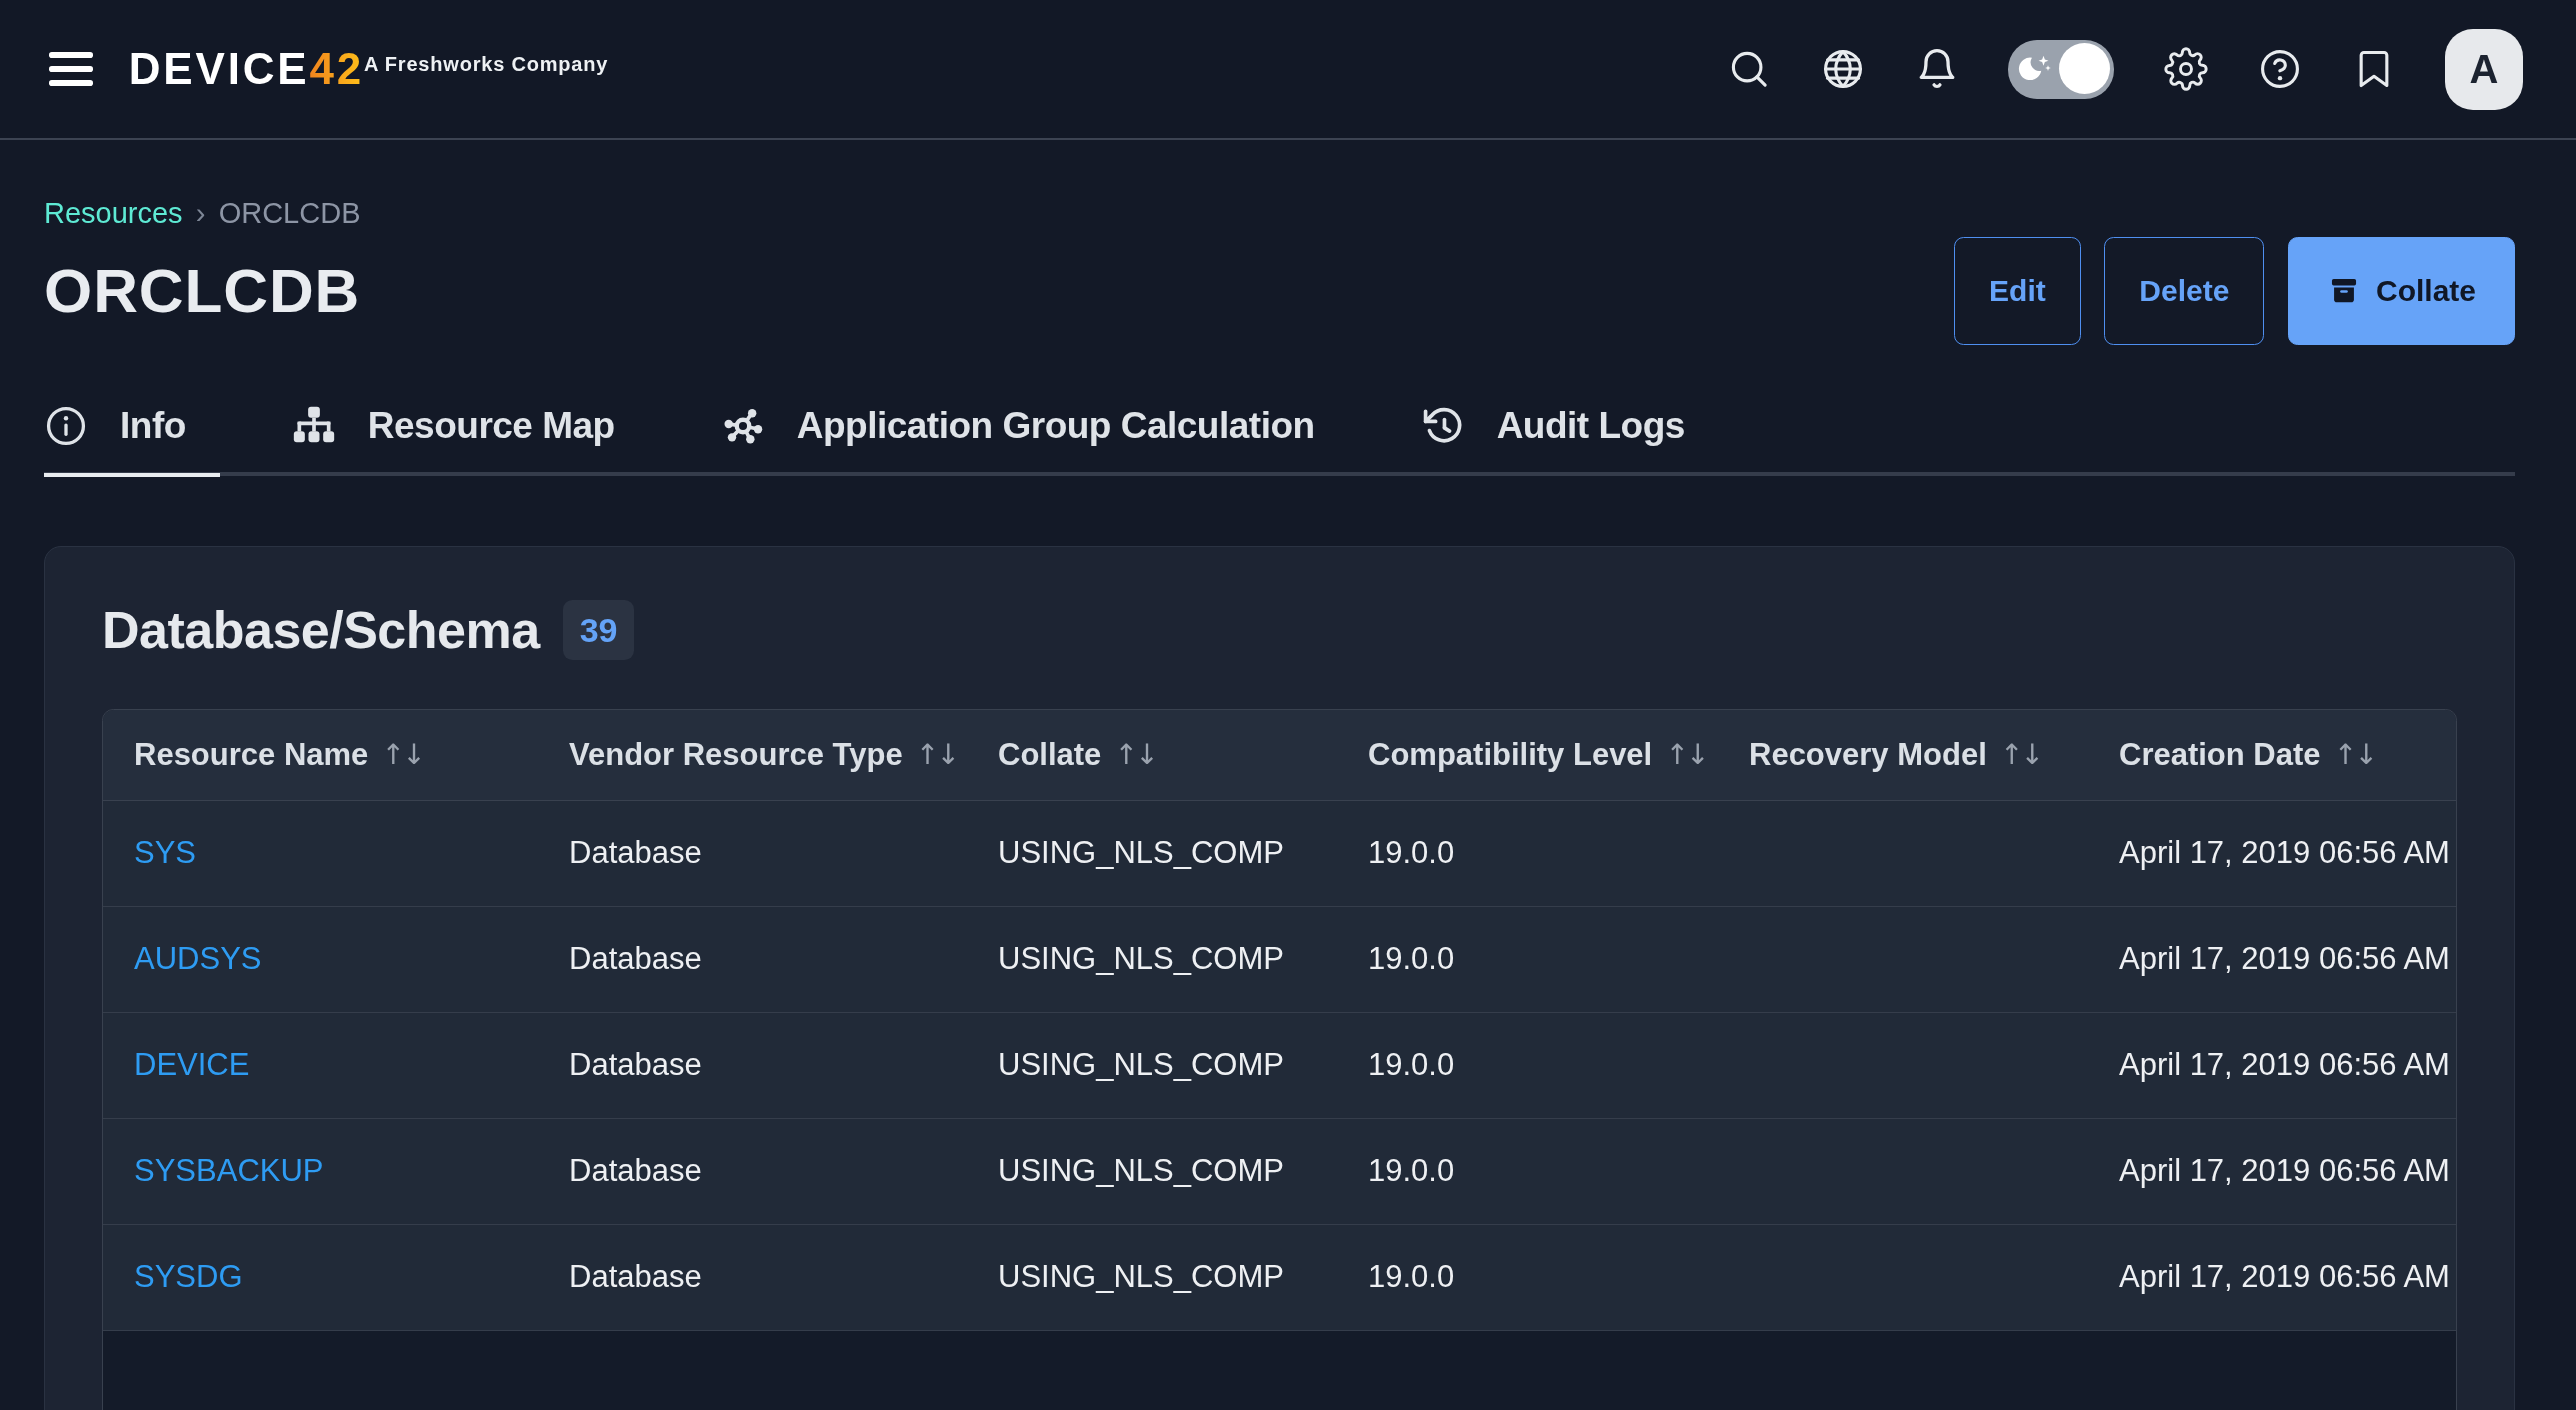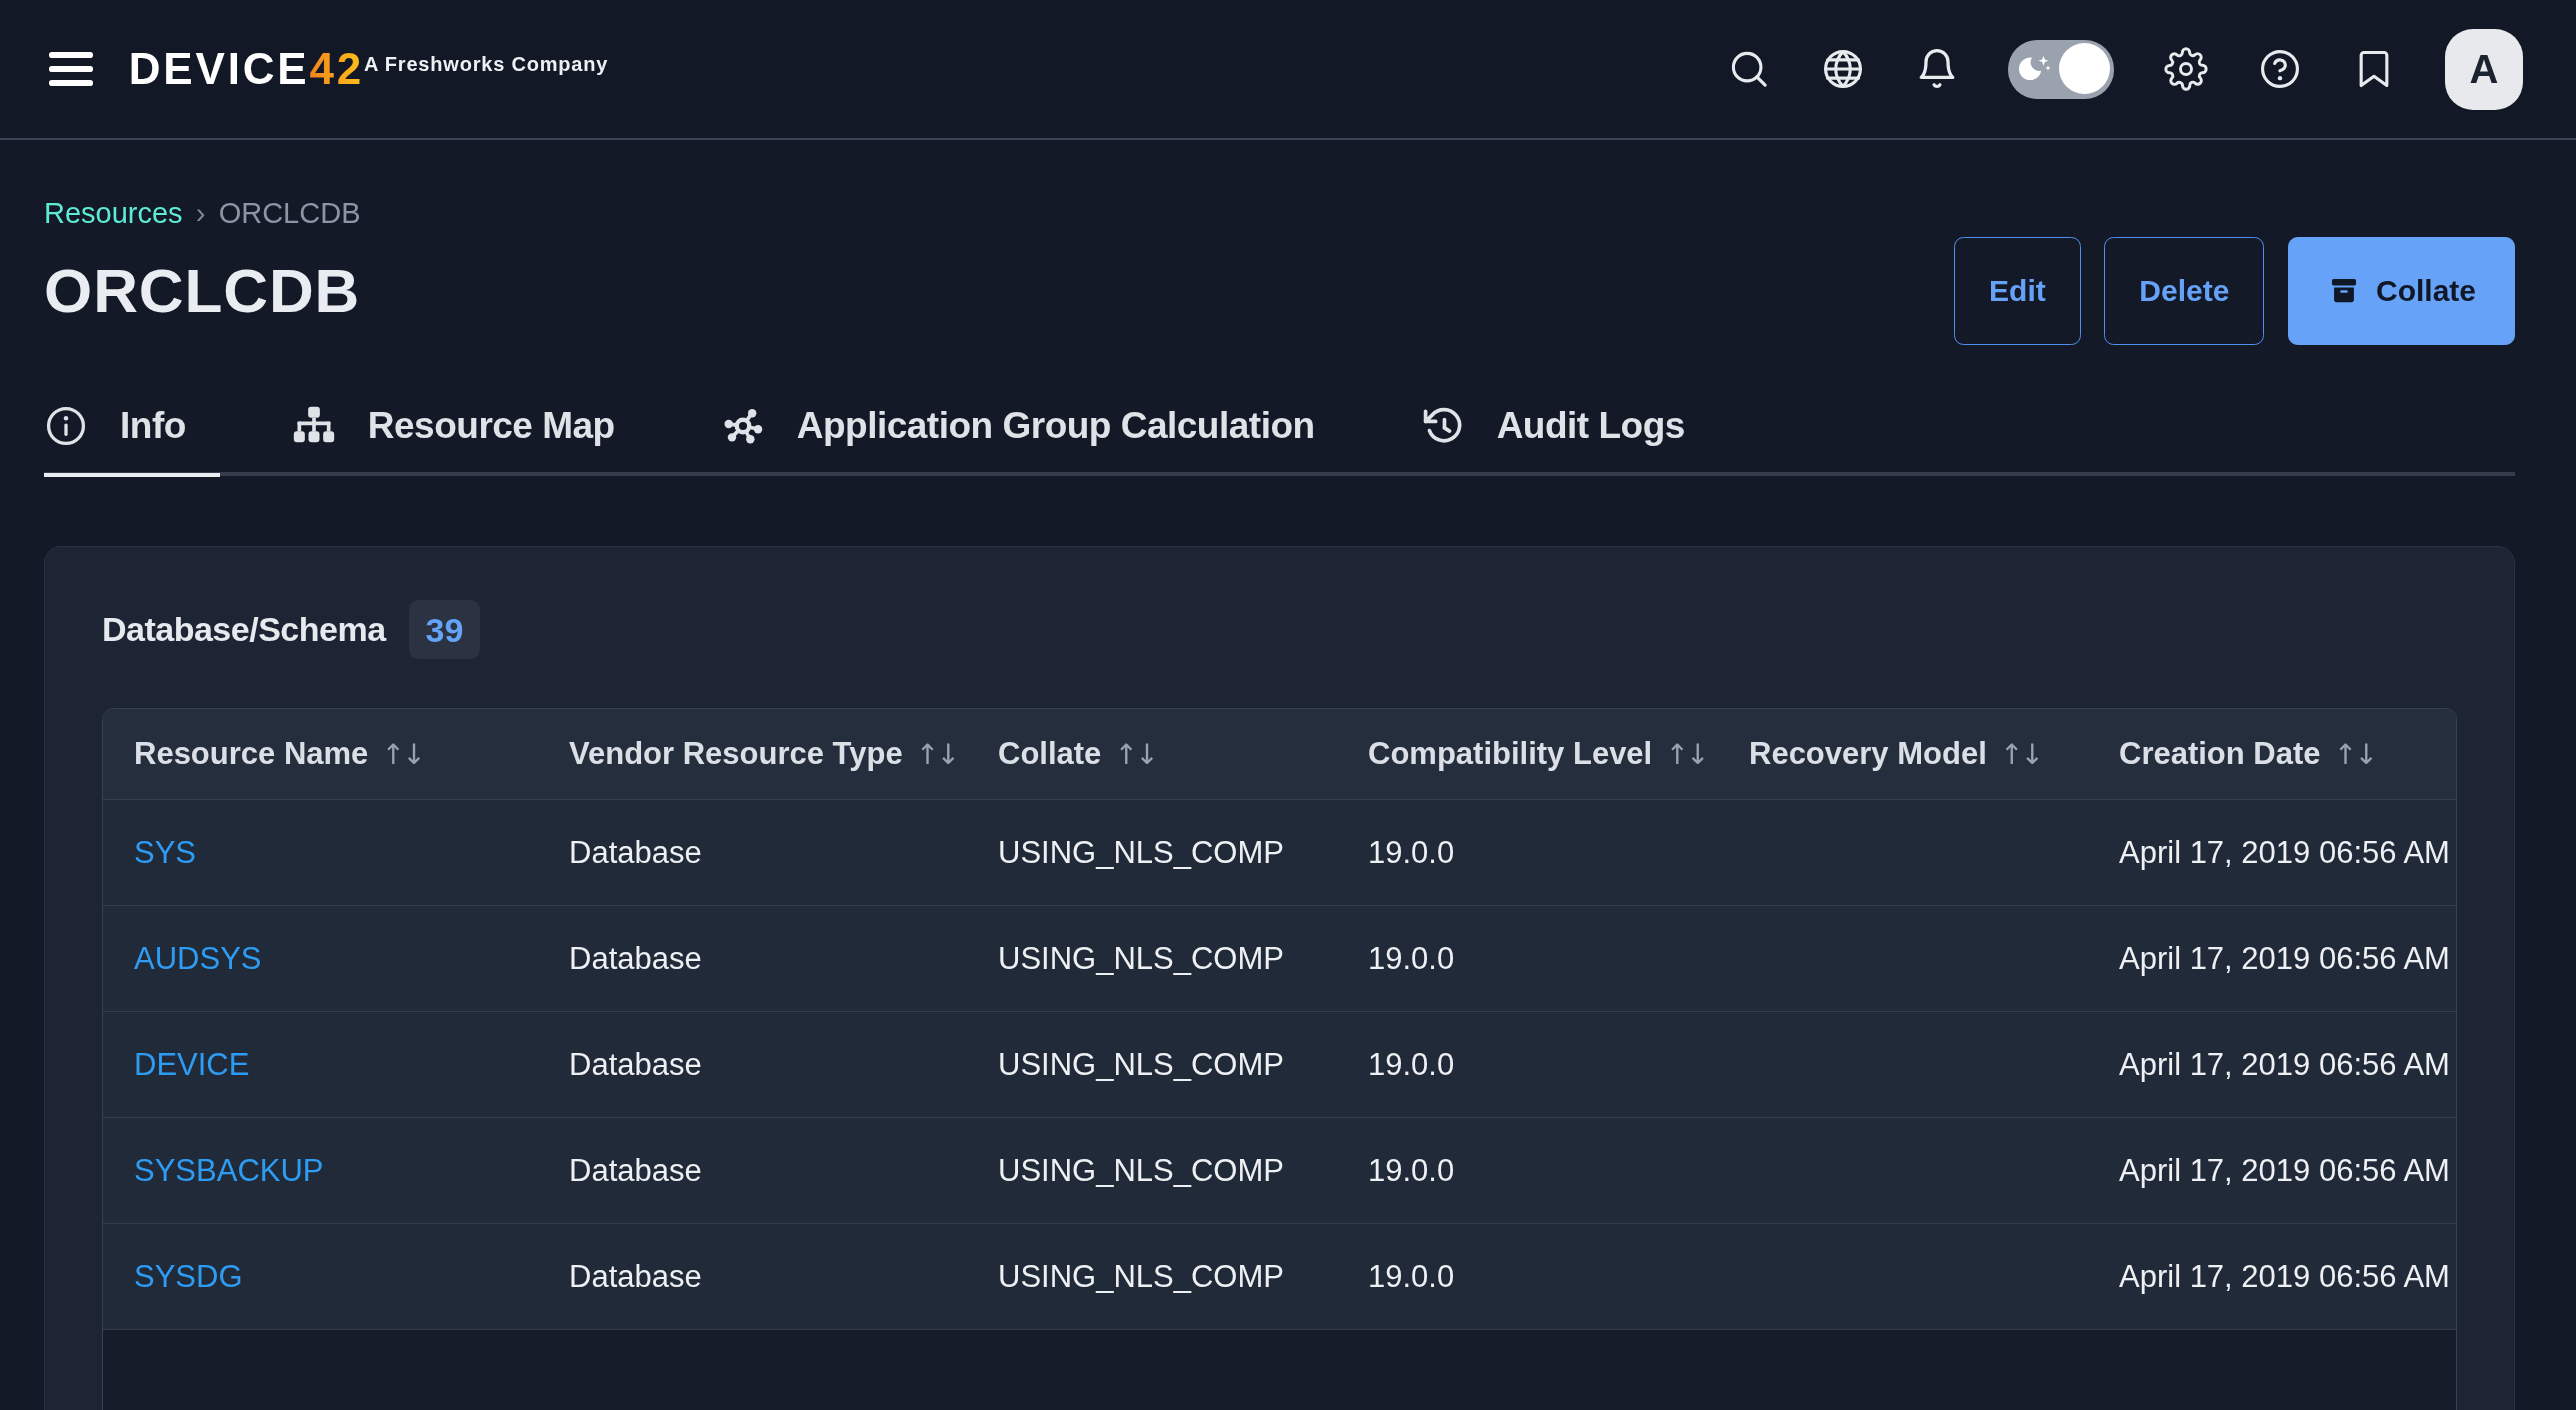--- a/index.html
+++ b/index.html
@@ -64,21 +64,21 @@
   }
   .tab.active { border-bottom-color:#e9ecf0; }
   .tab svg { width:44px; height:44px; flex:none; }
 
   
   .card {
     margin-top:70px; background:#1d2433; border:1.9px solid #2a3242; border-radius:17px;
     padding:53px 57px 0 57px; height:927px;
   }
   .card-head { display:flex; align-items:center; gap:23px; }
-  .card-head h2 { font-size:34px; font-weight:700; color:#e6e9ed; letter-spacing:-0.5px;text-align:right; }
+  .card-head h2 { font-size:52px; font-weight:700; color:#e6e9ed; letter-spacing:-0.5px;text-align:right; }
   .badge {
     background:#2b3342; color:#64a3f7; font-size:34px; font-weight:700;
     border-radius:9.5px; padding:7.6px 17px; line-height:1.3;
   }
 
   
   .table { margin-top:49px; border:1.9px solid #39414f; border-radius:11.3px; overflow:hidden; }
   .rgrid { display:grid; grid-template-columns:435px 429px 370px 381px 370px minmax(0,1fr); }
   .thead { background:#252e3d; height:91px; align-items:center; border-bottom:1.9px solid #39414f; }
   .th { padding-left:31px; font-size:31px; font-weight:700; color:#dbe0e6; display:flex; align-items:center; cursor:pointer; white-space:nowrap; }

